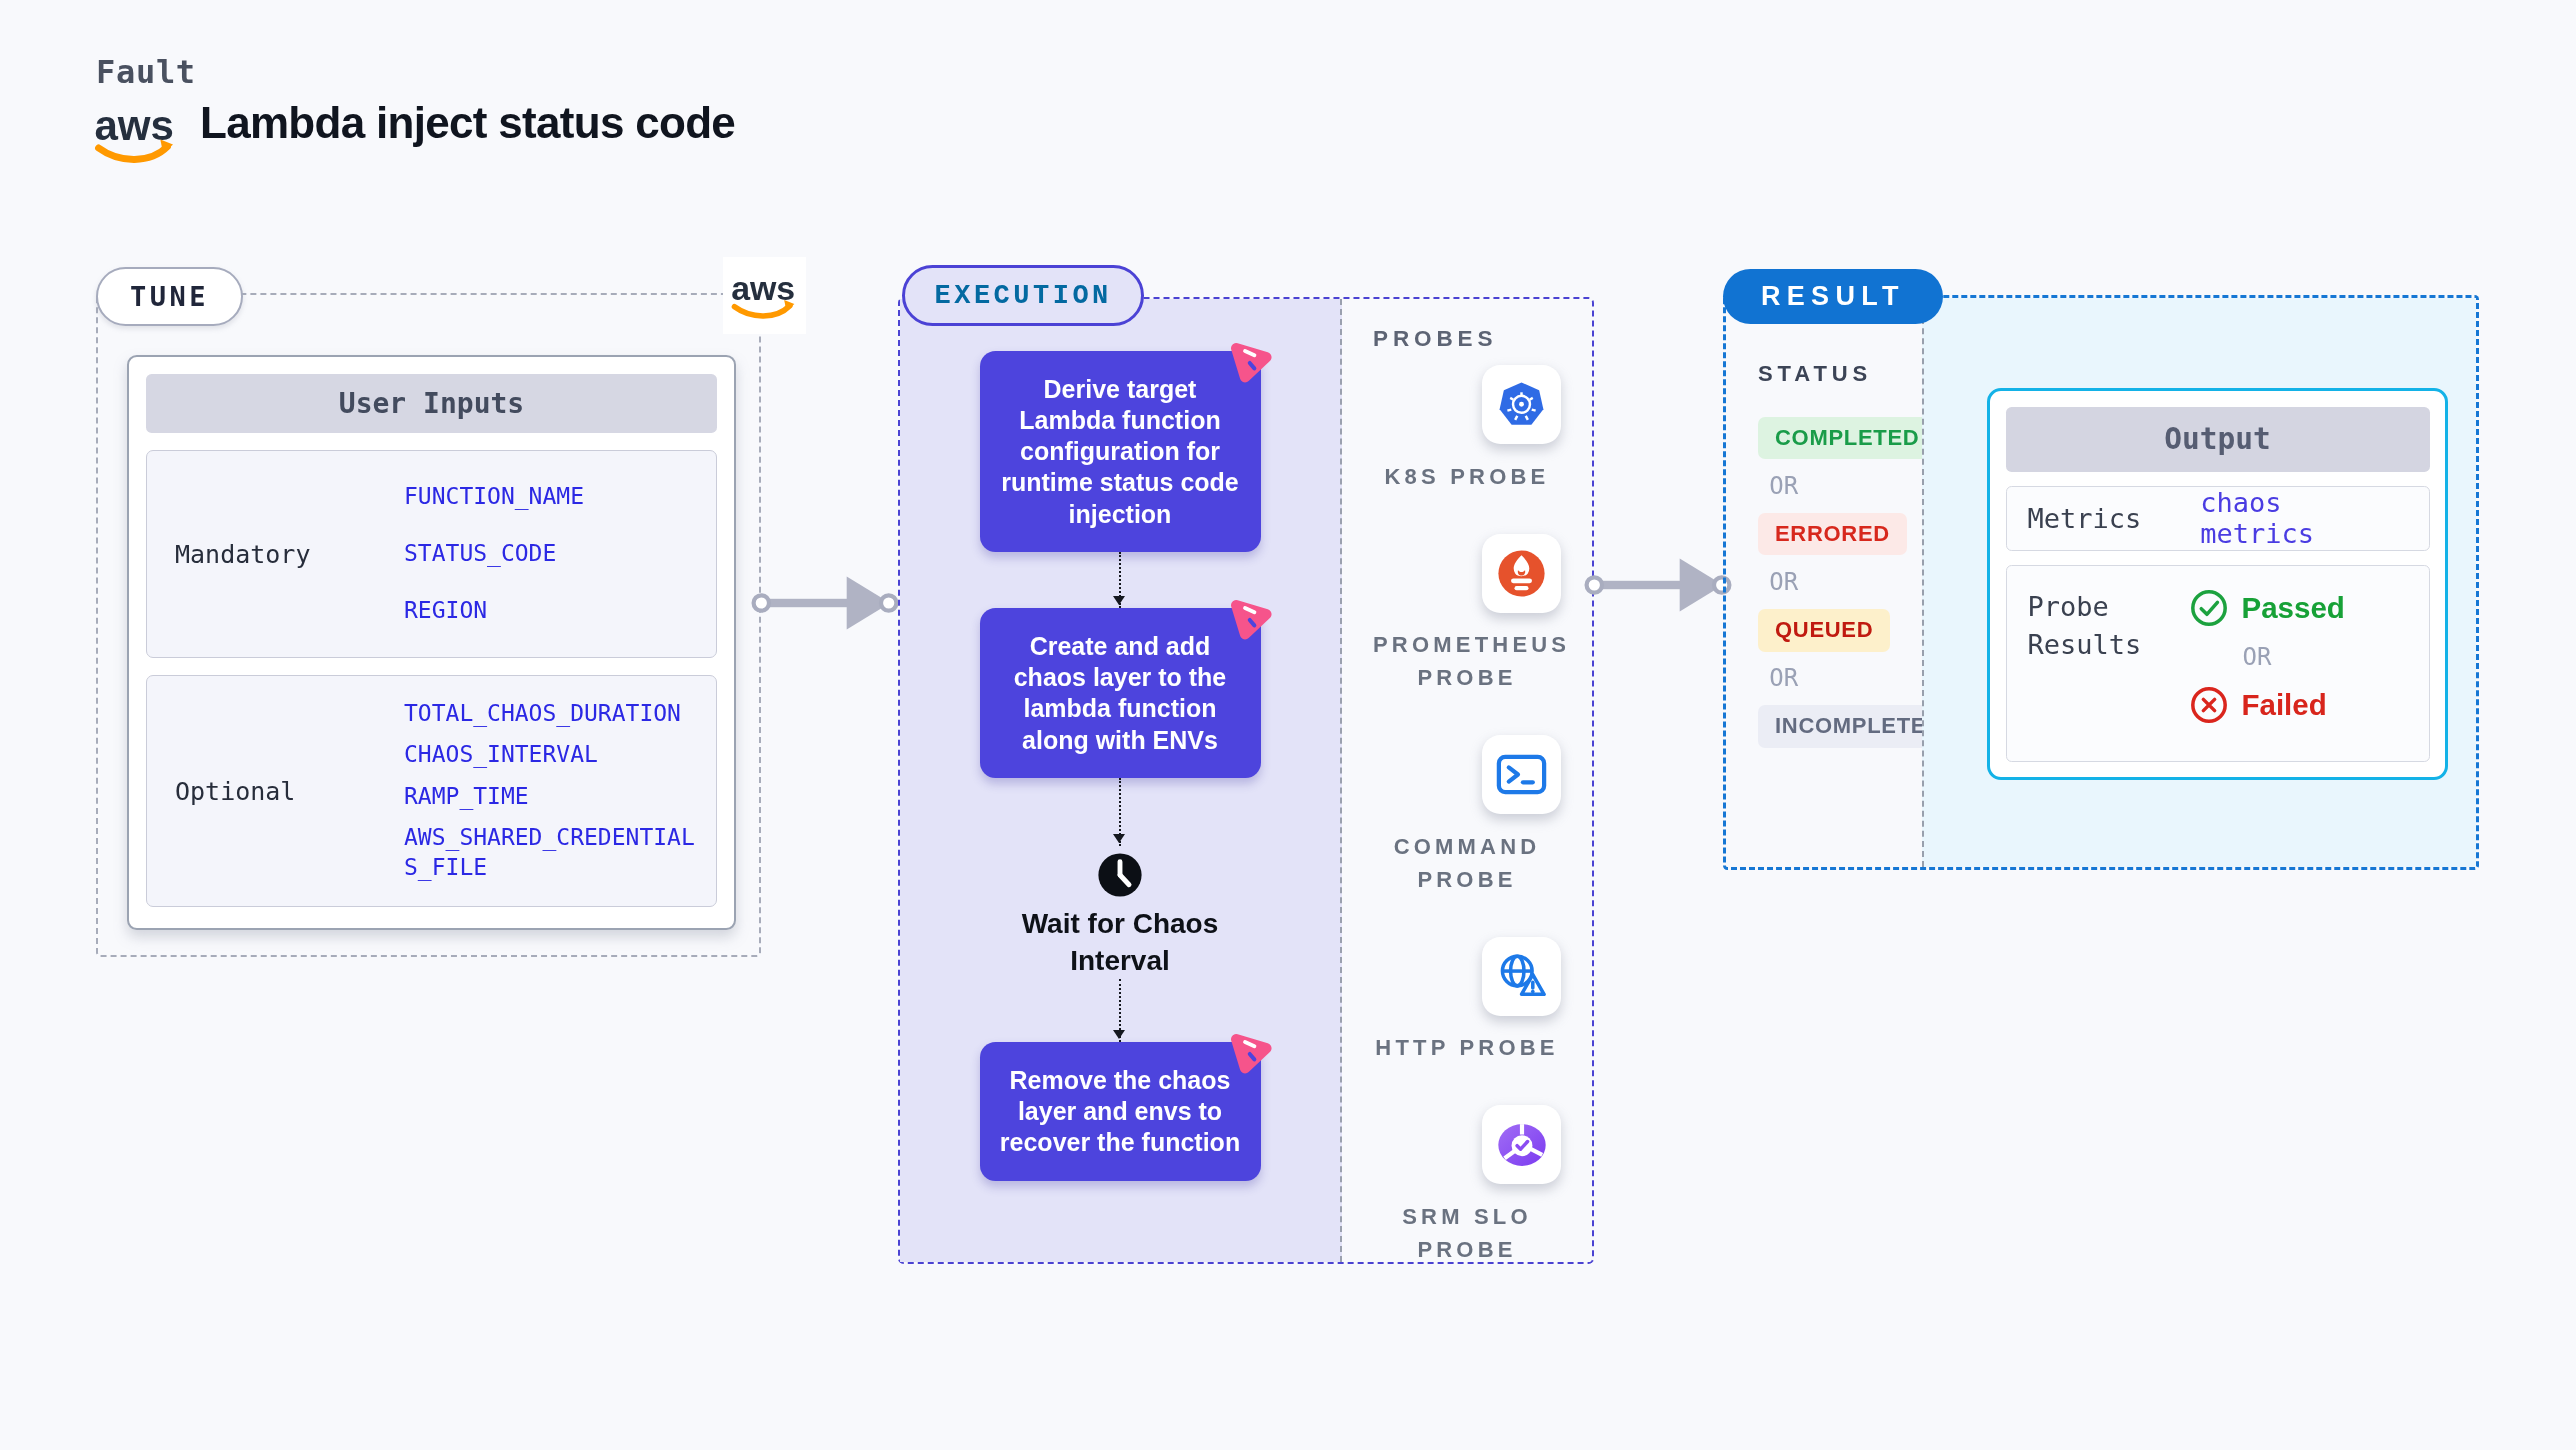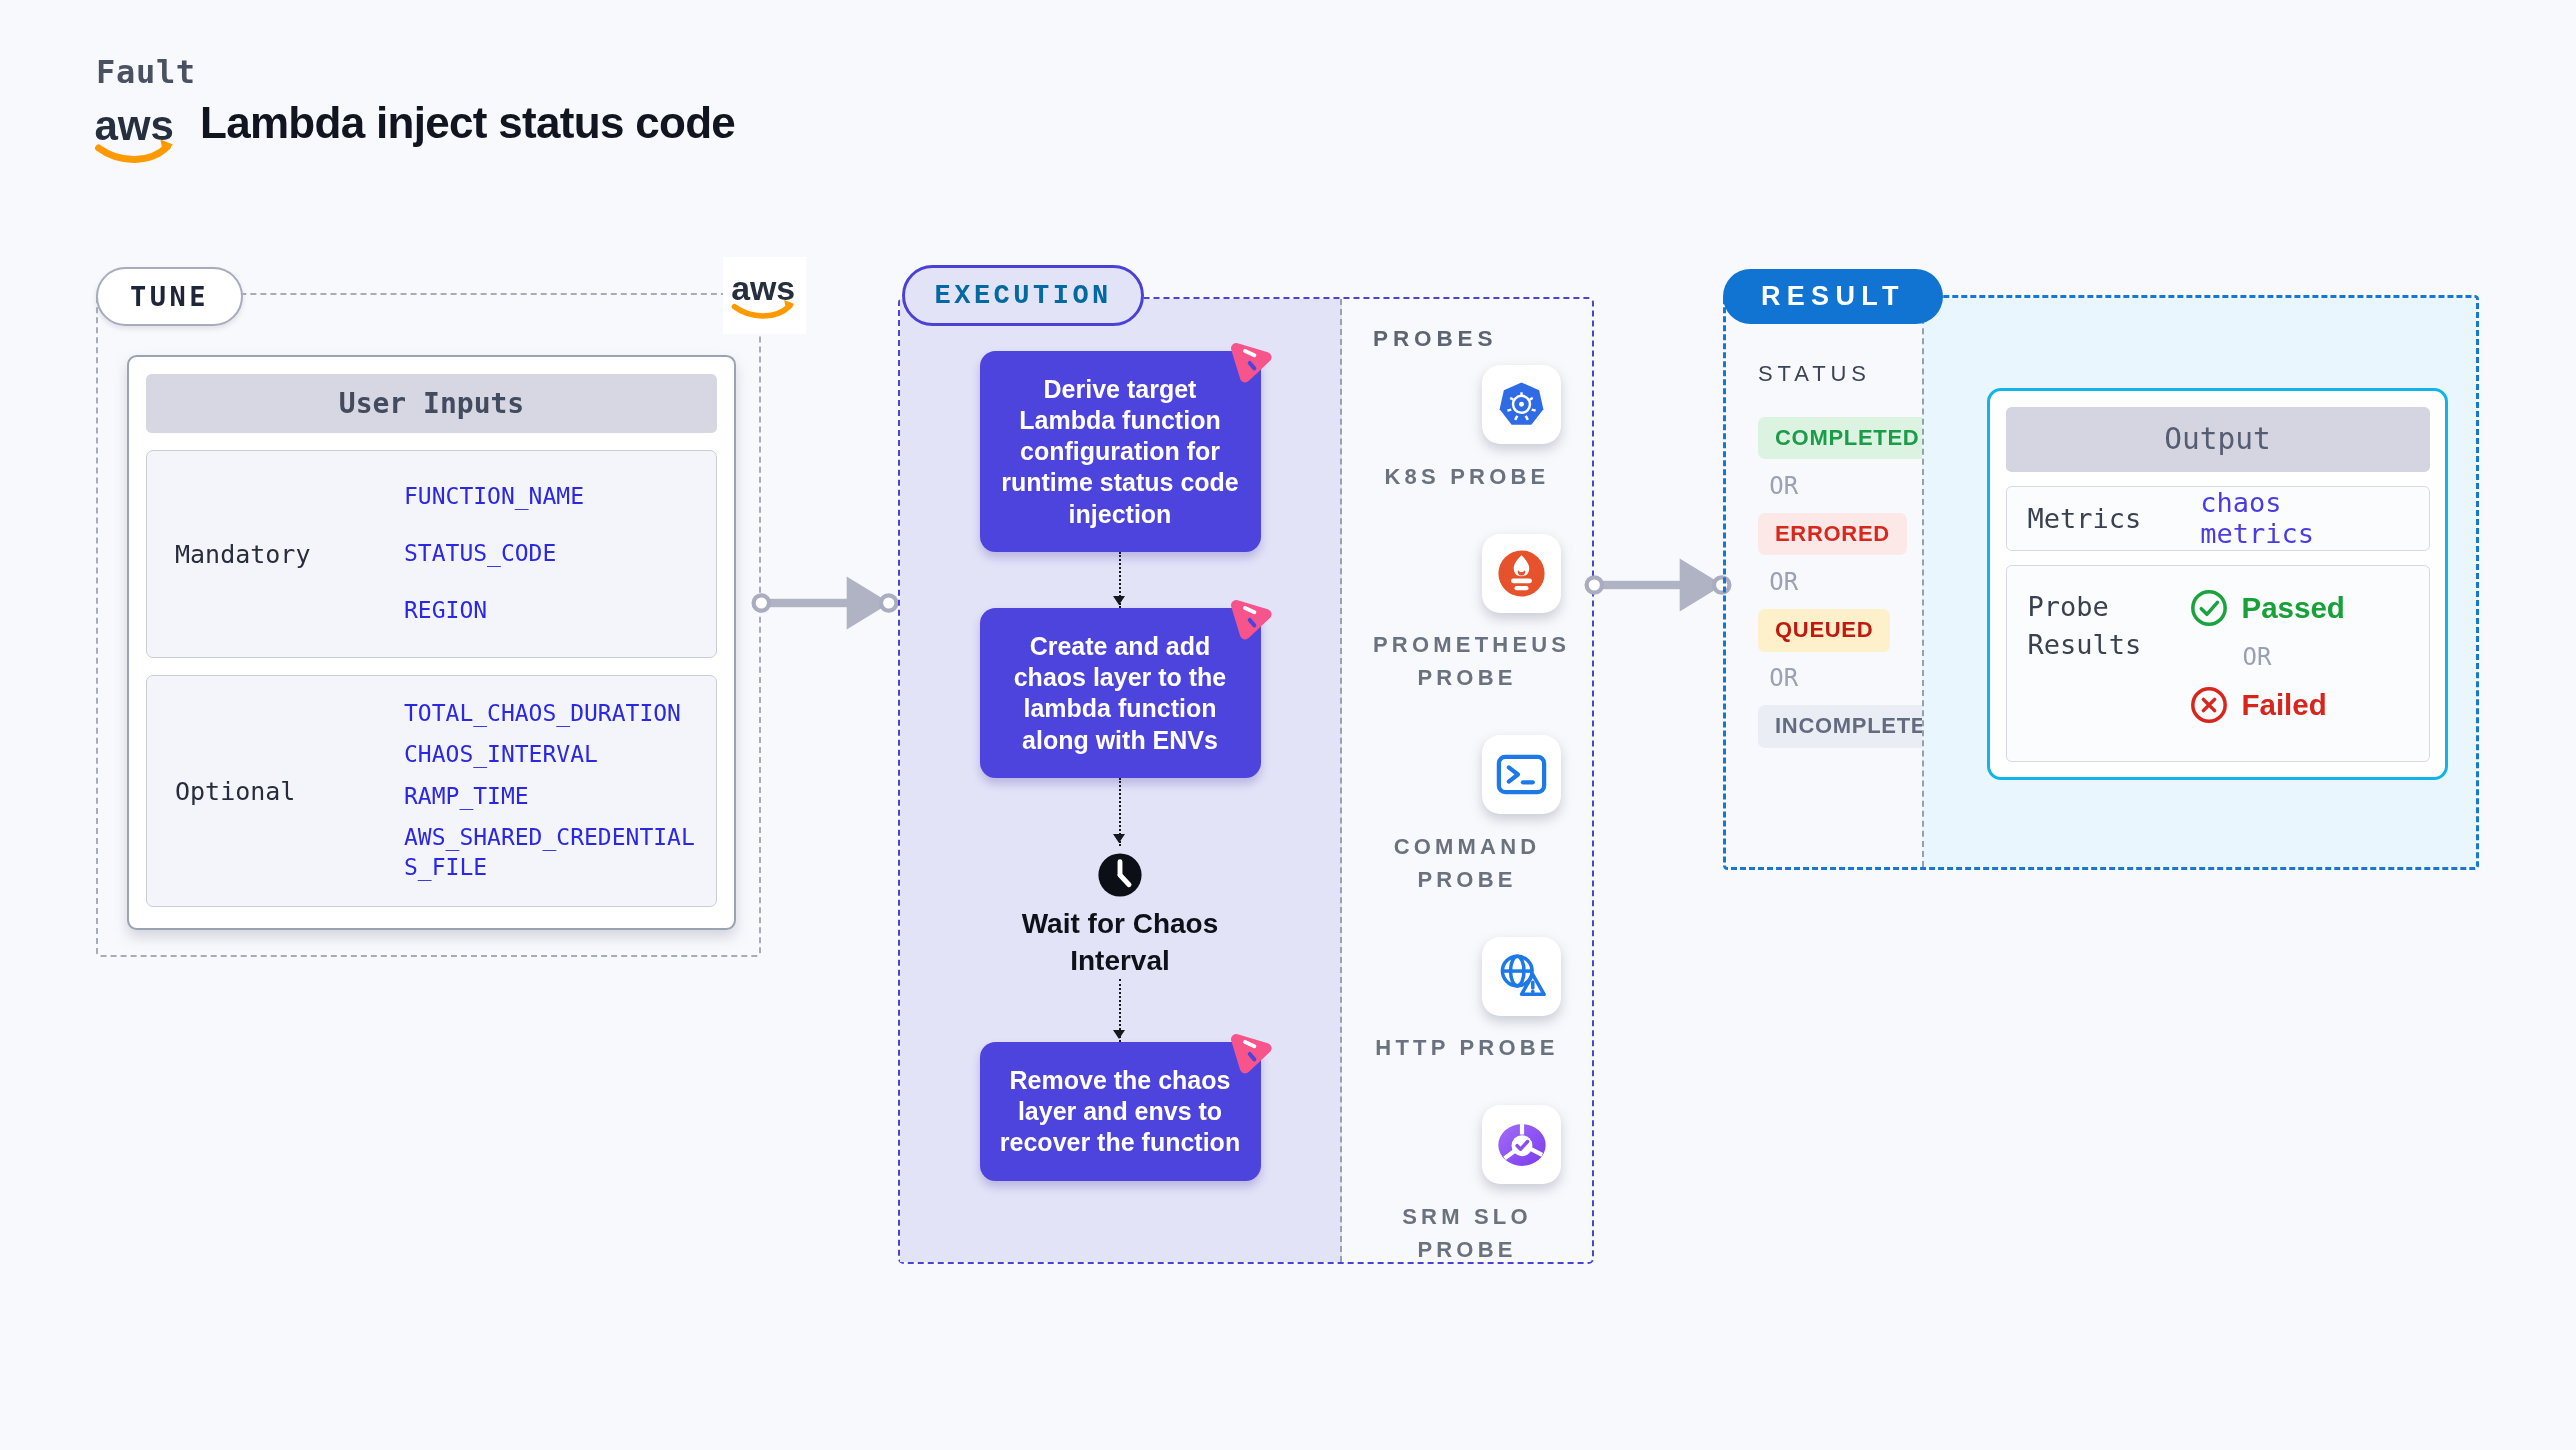--- a/index.html
+++ b/index.html
@@ -69,33 +69,33 @@
   .probe-icon-card{width:79px;height:79px;background:#ffffff;border-radius:18.3px;display:flex;
                    align-items:center;justify-content:center;box-shadow:0 5.6px 11.3px rgba(150,155,170,.45);}
   .probe-label{margin-top:15.5px;width:188px;text-align:center;font-size:22px;font-weight:600;
                color:#6a7280;letter-spacing:4.2px;line-height:1.5;}
 
   
   .result-box{left:1723px;top:295px;width:756px;height:575px;border:3.5px dashed #1677d4;border-radius:4.2px;
               display:flex;box-sizing:border-box;}
   .status-col{width:196px;padding:63px 0 0 32px;box-sizing:border-box;display:flex;flex-direction:column;
               align-items:flex-start;}
-  .status-heading{font-size:22px;font-weight:normal;color:#3c4456;letter-spacing:4.9px;margin-bottom:29.5px;}
+  .status-heading{font-size:22px;font-weight:bold;color:#3c4456;letter-spacing:4.9px;margin-bottom:29.5px;}
   .status-badge{border-radius:7px;padding:8.4px 17px;font-size:22px;font-weight:800;letter-spacing:0.7px;}
   .st-completed{background:#ddf3e1;color:#1a9c49;}
   .st-errored{background:#fce9e7;color:#d7281d;}
   .st-queued{background:#fdf0cb;color:#c01a10;}
   .st-incompleted{background:#ebedf5;color:#636b80;}
   .or-label{font-size:24px;color:#9aa1b5;margin:12.7px 0 12.7px 11.3px;}
   .output-col{flex:1;background:#e9f6fd;border-left:2.1px dashed #98a0ad;position:relative;}
   .output-card{position:absolute;left:63px;top:90px;width:461px;height:392px;background:#ffffff;
                border:3.5px solid #13b2e7;border-radius:14px;padding:15.5px;box-sizing:border-box;
                display:flex;flex-direction:column;}
   .output-header{height:65px;flex:0 0 65px;background:#d4d5e1;border-radius:5.6px;display:flex;
-                 align-items:center;justify-content:center;font-size:29.5px;font-weight:normal;color:#565d72;
+                 align-items:center;justify-content:center;font-size:29.5px;font-weight:bold;color:#565d72;
                  margin-bottom:14px;}
   .metric-row{flex:0 0 65px;border:1.4px solid #d6d9e2;border-radius:5.6px;background:#fbfcfe;display:flex;
               align-items:center;padding:0 21px;margin-bottom:14px;box-sizing:border-box;}
   .metric-label{width:176px;font-size:27px;color:#3a4150;}
   .metric-value{font-size:27px;color:#4a3ce2;}
   .probe-row{flex:1;border:1.4px solid #d6d9e2;border-radius:5.6px;background:#fbfcfe;display:flex;
              padding:22.5px 21px;box-sizing:border-box;}
   .probe-row-label{width:162px;font-size:27px;color:#3a4150;line-height:1.4;}
   .pr-values{flex:1;display:flex;flex-direction:column;gap:15.5px;padding-top:1.4px;}
   .pr-line{display:flex;align-items:center;gap:14px;}

